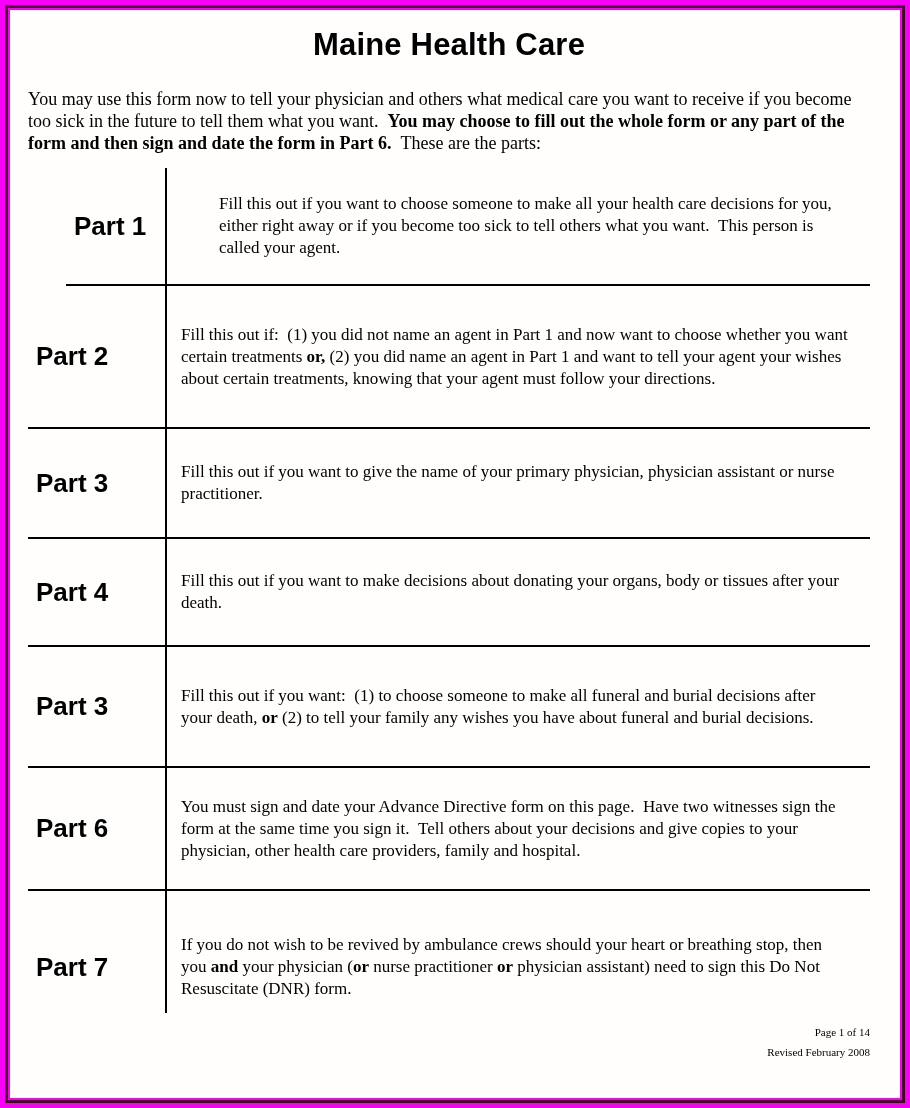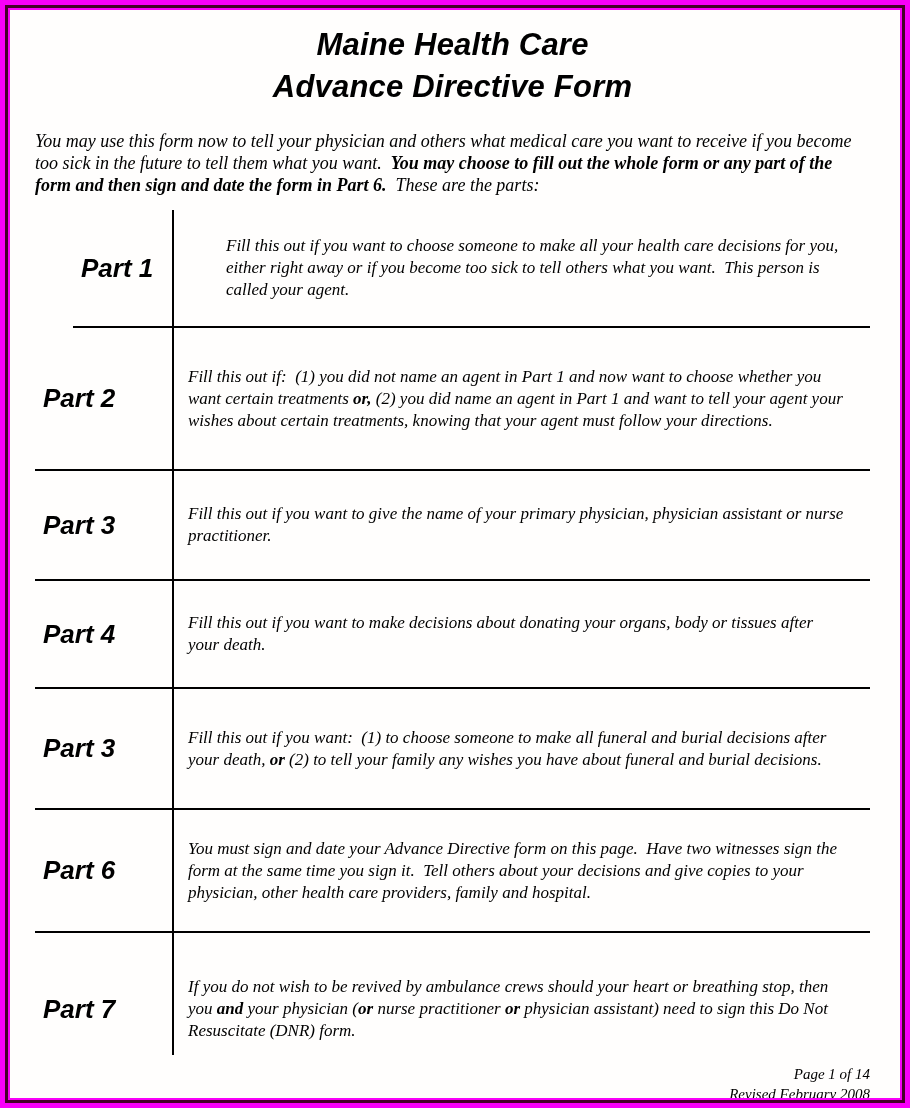--- a/index.html
+++ b/index.html
@@ -20,21 +20,21 @@
     height: 100%;
     border: 3px solid var(--border-dark, #460028);
   }
   .frame-inner {
     width: 100%;
     height: 100%;
     border: 2px solid var(--border-magenta, #f800f8);
     background: #fffefd;
     overflow: hidden;
   }
-  .content { padding: 14px 30px 0 25px; font-style: italic; }
+  .content { padding: 14px 30px 0 18px; }
 
   .title {
     font-family: "Liberation Sans", sans-serif;
     font-weight: bold;
     font-size: 31px;
     line-height: 42px;
     text-align: center;
     letter-spacing: 0.2px;
   }
 
@@ -80,35 +80,34 @@
   .row-2 { min-height: 143px; }
   .row-3 { min-height: 110px; }
   .row-4 { min-height: 108px; }
   .row-5 { min-height: 121px; }
   .row-6 { min-height: 123px; align-items: center; }
   .row-7 { min-height: 92px; margin-top: 30px; }
 
   .footer {
     margin-top: 10px;
     text-align: right;
-    font-size: 15px;
+    font-size: 11px;
     line-height: 19.5px;
   }
 </style>
 </head>
 <body>
 
 <div class="frame-outer">
   <div class="frame-mid">
     <div class="frame-inner">
       <div class="content">
 
         <h1 class="title">
           <div>Maine Health Care</div>
-          <div>Advance Directive Form</div>
         </h1>
 
         <p class="intro"><span>You may use this form now to tell your physician and others what medical care you want to receive if you become too sick in the future to tell them what you want. &nbsp;</span><b>You may choose to fill out the whole form or any part of the form and then sign and date the form in Part 6.</b><span> &nbsp;These are the parts:</span></p>
 
         <div class="parts-table">
           <span class="vline"></span>
 
           <div class="part-row row-1">
             <div class="part-label">Part 1</div>
             <div class="part-desc">

